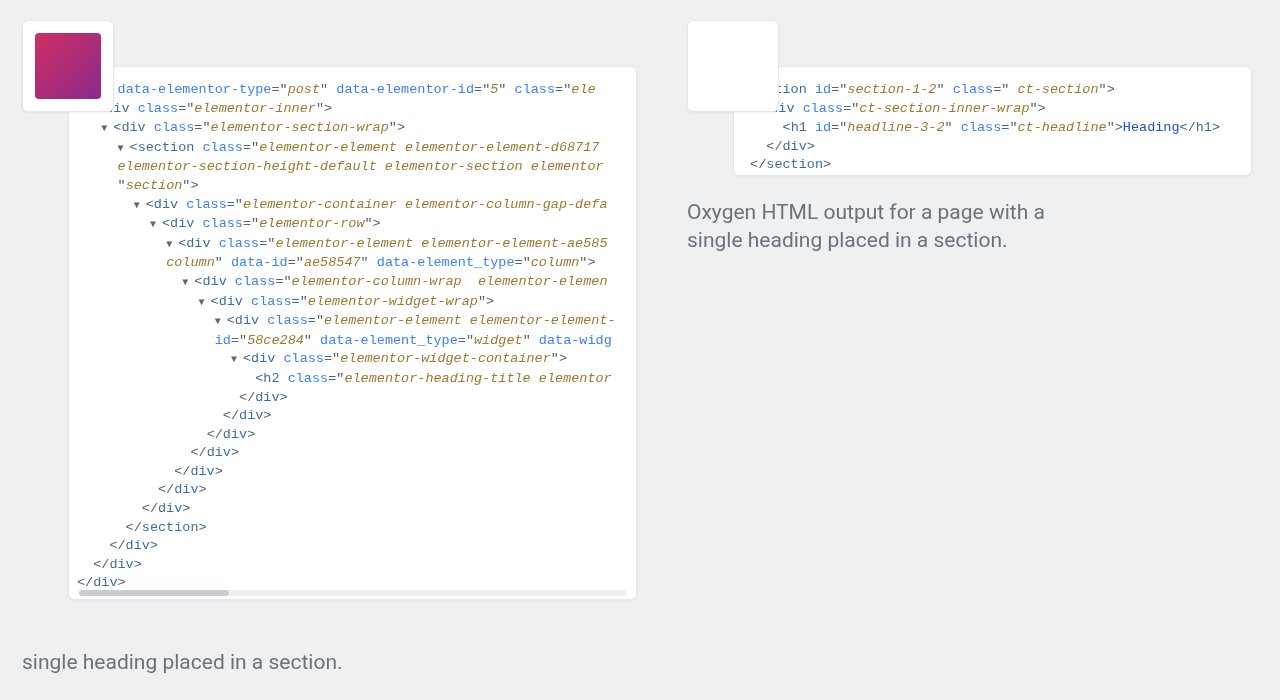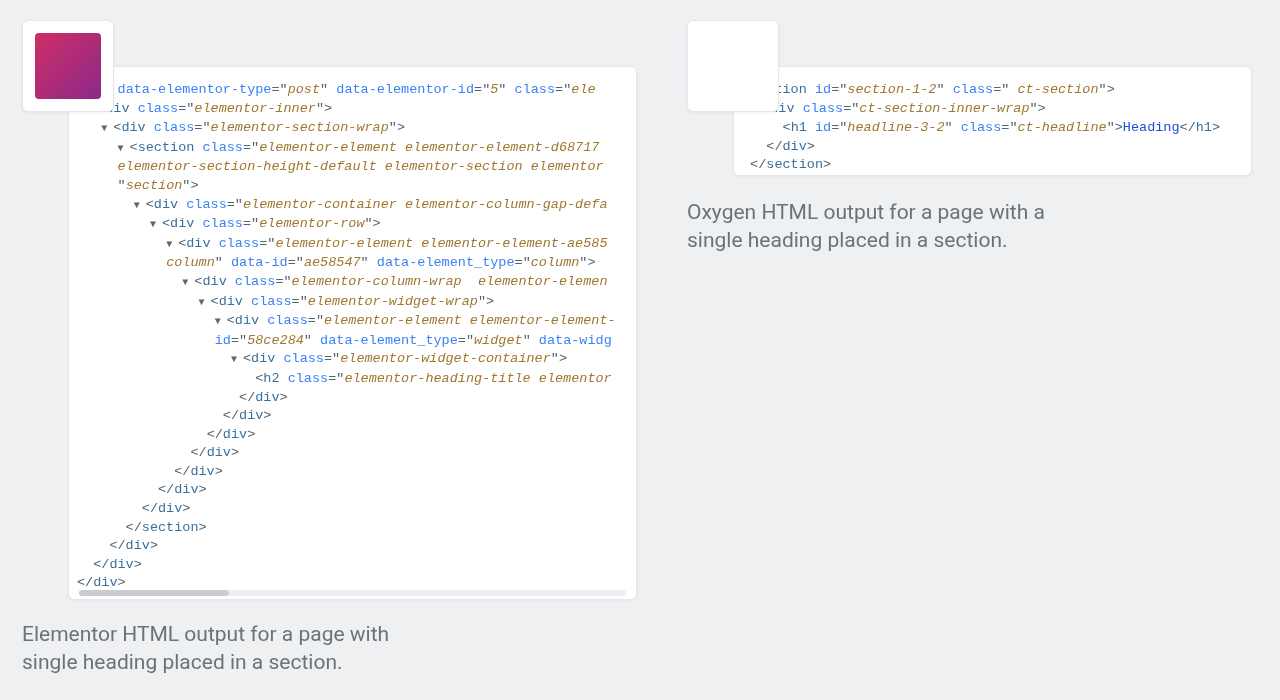--- a/index.html
+++ b/index.html
@@ -123,21 +123,21 @@
     <span class="pun">&lt;/</span><span class="tag">div</span><span class="pun">&gt;</span>
   <span class="pun">&lt;/</span><span class="tag">div</span><span class="pun">&gt;</span>
 <span class="pun">&lt;/</span><span class="tag">div</span><span class="pun">&gt;</span>
 </pre>
       <div class="scroll-track">
         <div class="scroll-thumb"></div>
       </div>
     </div>
 
     <p class="caption">
-      <span>Elementor HTML output for a page with</span><br>
+      <br>
       <span>single heading placed in a section.</span>
     </p>
   </div>
 
   <div class="col right">
     <div class="logo-badge">
       <span>
         <svg viewBox="0 0 100 100">
           <circle cx="50" cy="50" r="38" fill="none" stroke="#222" stroke-width="12"></circle>
           <circle cx="80" cy="80" r="10" fill="#fff" stroke="#222" stroke-width="7"></circle>

